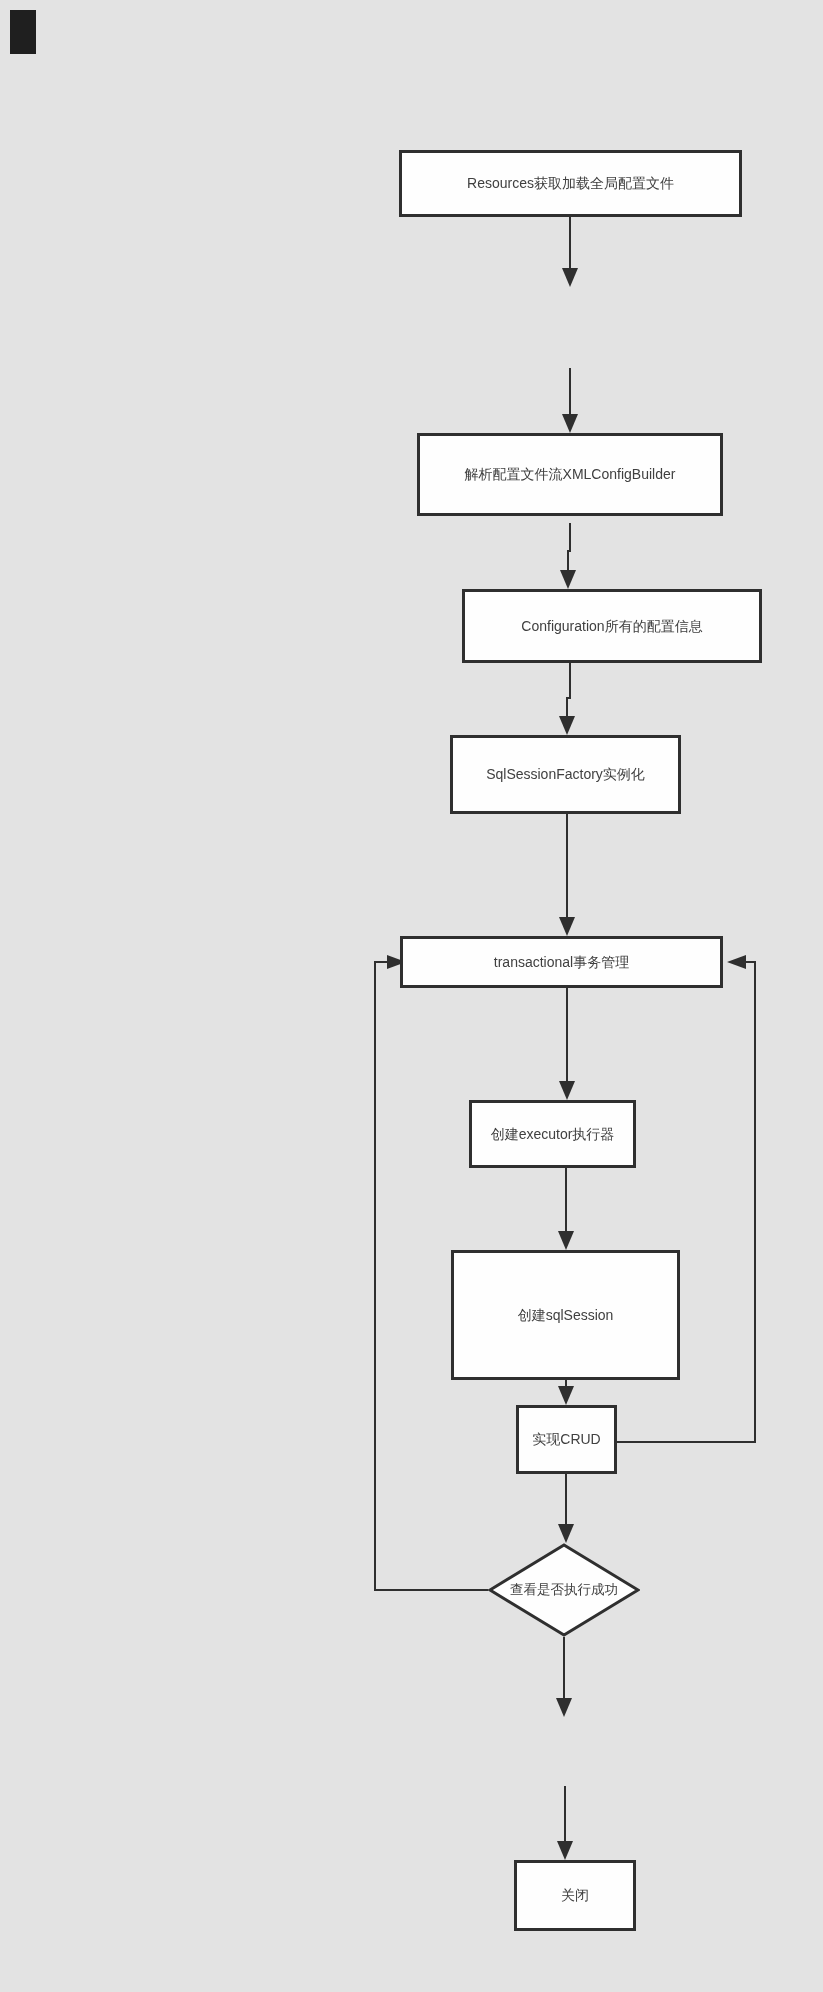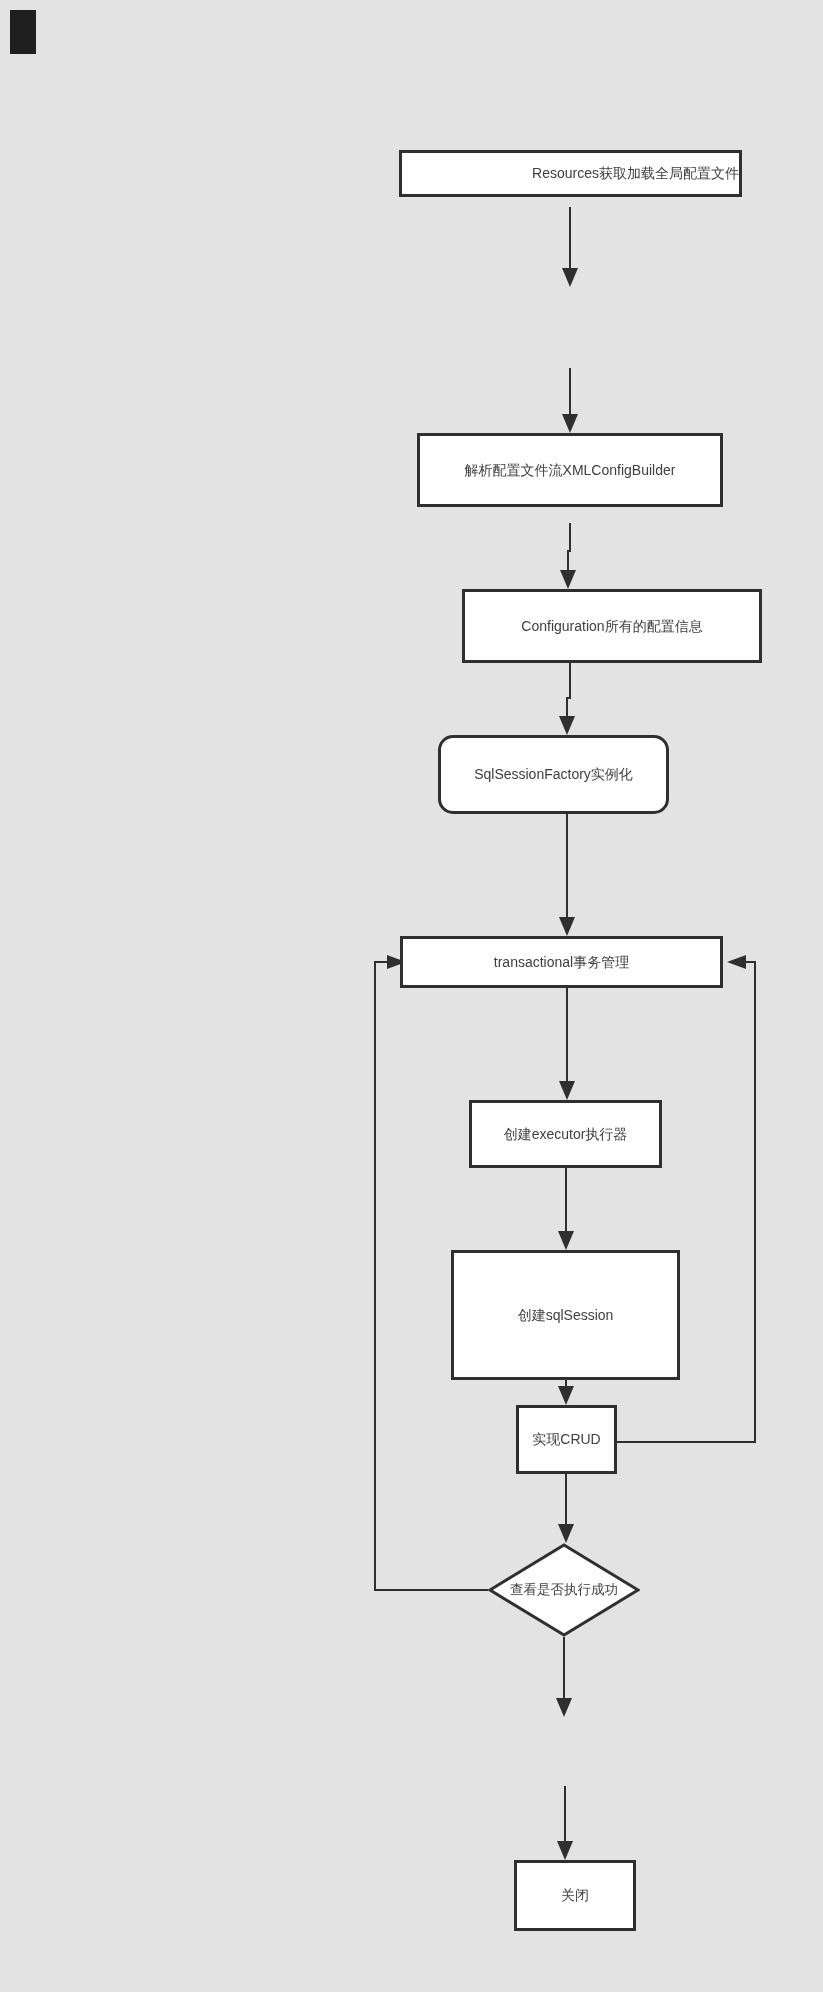--- a/index.html
+++ b/index.html
@@ -77,42 +77,42 @@
       <polygon points="558,1231 574,1231 566,1250"></polygon>
       <polygon points="558,1386 574,1386 566,1405"></polygon>
       <polygon points="558,1524 574,1524 566,1543"></polygon>
       <polygon points="556,1698 572,1698 564,1717"></polygon>
       <polygon points="557,1841 573,1841 565,1860"></polygon>
       <polygon points="746,955 746,969 727,962"></polygon>
       <polygon points="387,955 387,969 406,962"></polygon>
     </g>
   </svg>
 
-  <div class="node process" style="left:399px; top:150px; width:343px; height:47px;justify-content:flex-end;">
+  <div class="node process" style="left:399px; top:150px; width:343px; height:67px;">
     <span class="node-label">Resources获取加载全局配置文件</span>
   </div>
 
 
-  <div class="node process" style="left:417px; top:433px; width:306px; height:74px;">
+  <div class="node process" style="left:417px; top:433px; width:306px; height:83px;">
     <span class="node-label">解析配置文件流XMLConfigBuilder</span>
   </div>
 
   <div class="node process" style="left:418px; top:589px; width:300px; height:74px;margin-left:44px;">
     <span class="node-label">Configuration所有的配置信息</span>
   </div>
 
-  <div class="node process" style="left:438px; top:735px; width:231px; height:79px;border-radius:15px;">
+  <div class="node process" style="left:450px; top:735px; width:231px; height:79px;">
     <span class="node-label">SqlSessionFactory实例化</span>
   </div>
 
   <div class="node process" style="left:400px; top:936px; width:323px; height:52px;justify-content:center;">
     <span class="node-label">transactional事务管理</span>
   </div>
 
-  <div class="node process" style="left:469px; top:1100px; width:193px; height:68px;">
+  <div class="node process" style="left:469px; top:1100px; width:167px; height:68px;">
     <span class="node-label">创建executor执行器</span>
   </div>
 
   <div class="node process" style="left:451px; top:1250px; width:229px; height:130px;">
     <span class="node-label">创建sqlSession</span>
   </div>
 
   <div class="node process" style="left:516px; top:1405px; width:101px; height:69px;">
     <span class="node-label">实现CRUD</span>
   </div>

